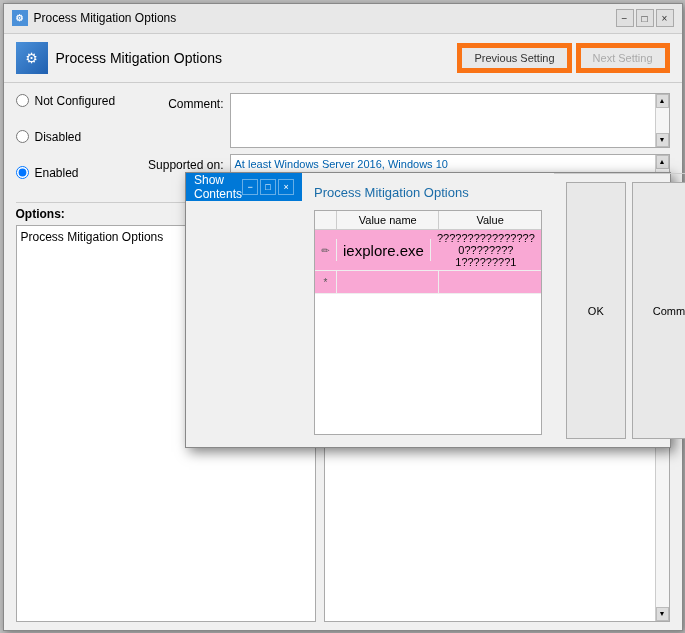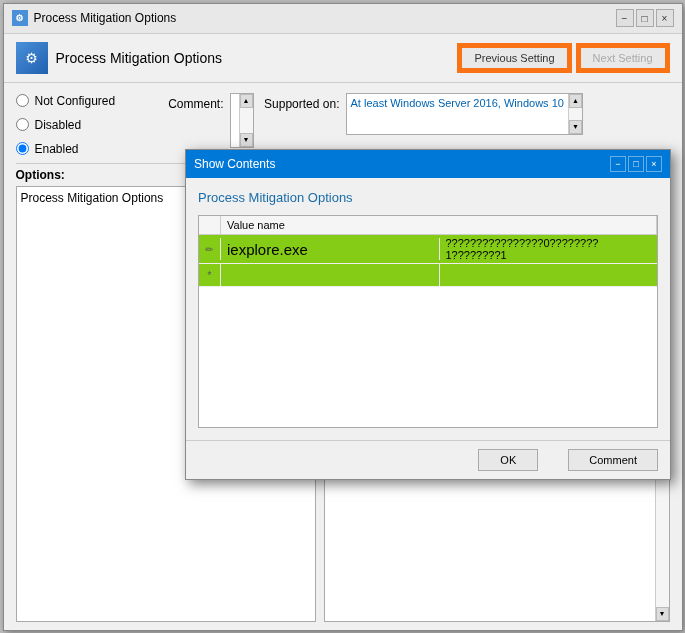--- a/index.html
+++ b/index.html
@@ -144,28 +144,28 @@
     
     .top-section {
       display: flex;
       gap: 8px;
       padding: 10px 12px 6px 12px;
     }
 
     .radio-col {
       display: flex;
       flex-direction: column;
-      gap: 8px;
+      gap: 20px;
       min-width: 120px;
     }
 
     .form-col {
       flex: 1;
       display: flex;
-      flex-direction: row;
+      flex-direction: column;
       gap: 6px;
     }
 
     .form-row {
       display: flex;
       align-items: flex-start;
       gap: 6px;
     }
 
     .form-row-label {
@@ -299,24 +299,24 @@
       pointer-events: none;
     }
 
     
     .dialog {
       width: 486px;
       background: #f0f0f0;
       border: 1px solid #888;
       box-shadow: 4px 4px 12px rgba(0,0,0,0.5);
       display: flex;
-      flex-direction: column;
+      flex-direction: row;
       pointer-events: all;
       position: absolute;
-      top: 149px;
+      top: 172px;
       left: 185px;
     }
 
     .dialog-title-bar {
       background: #0078d7;
       padding: 5px 8px;
       display: flex;
       align-items: center;
       justify-content: space-between;
       height: 28px;
@@ -352,21 +352,22 @@
 
     .dialog-subtitle {
       font-size: 13px;
       color: #1a6ca8;
       margin-bottom: 10px;
       font-weight: normal;
     }
 
     .dialog-body-area {
       border: 1px solid #aaa;
-      background: #84cc16;
+      background: #f9a8d4;
+      text-align: center;
     }
 
     .table-header-row {
       display: flex;
       border-bottom: 1px solid #ccc;
       background: #f5f5f5;
     }
 
     .th-icon { width: 22px; border-right: 1px solid #ccc; }
     .th-name { flex: 1; border-right: 1px solid #ccc; padding: 3px 6px; font-size: 11px; }
@@ -391,21 +392,20 @@
       border-top: 1px solid #ccc;
     }
 
     .dialog-btn {
       padding: 4px 20px;
       border: 1px solid #aaa;
       background: #e8e8e8;
       cursor: pointer;
       font-size: 11px;
       min-width: 60px;
-      margin-left: 24px;
     }
 
     
     .supported-text {
       color: #0063b1;
       font-size: 11px;
     }
   </style>
 </head>
 <body>
@@ -518,20 +518,21 @@
     </div>
 
     <div class="dialog-content">
       <div class="dialog-subtitle">Process Mitigation Options</div>
 
       <div class="dialog-body-area">
 
         <div class="table-header-row">
           <div class="th-icon"></div>
           <div class="th-name">Value name</div>
+          <div class="th-value">Value</div>
         </div>
 
         <div class="table-data-row">
           <div class="td-icon">✏</div>
           <div class="td-name">
             <span>iexplore.exe</span>
           </div>
           <div class="td-value">
             <span>????????????????0????????1????????1</span>
           </div>

